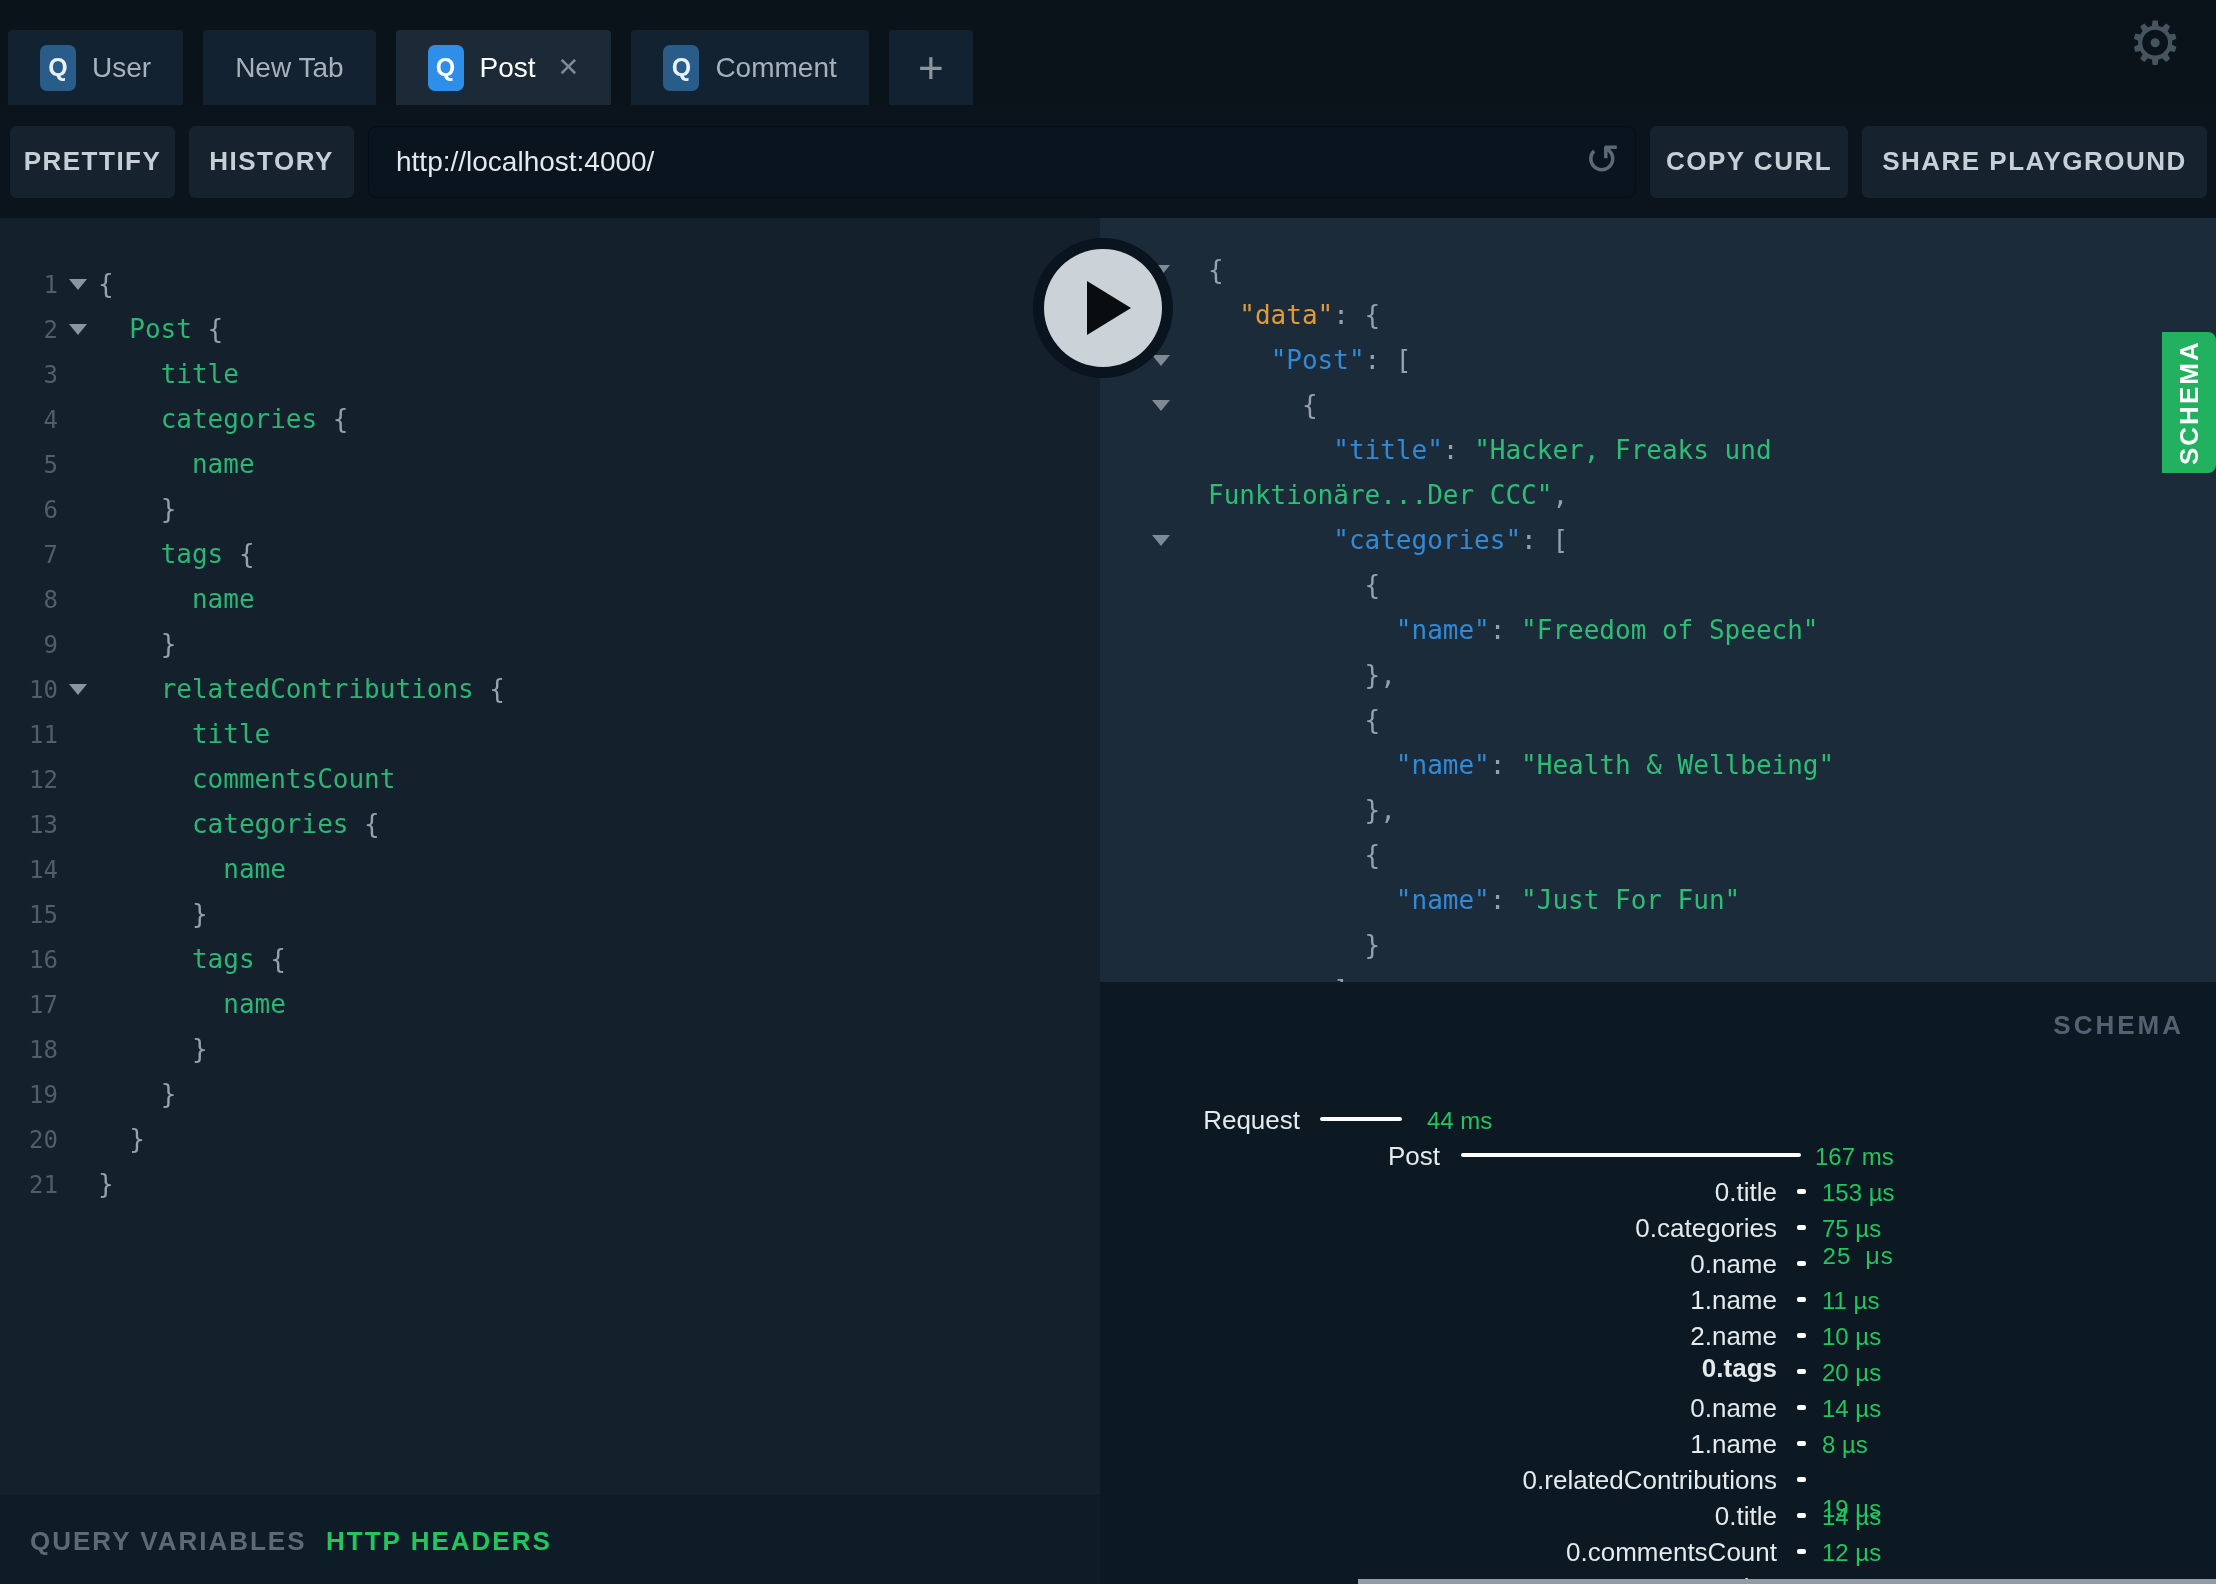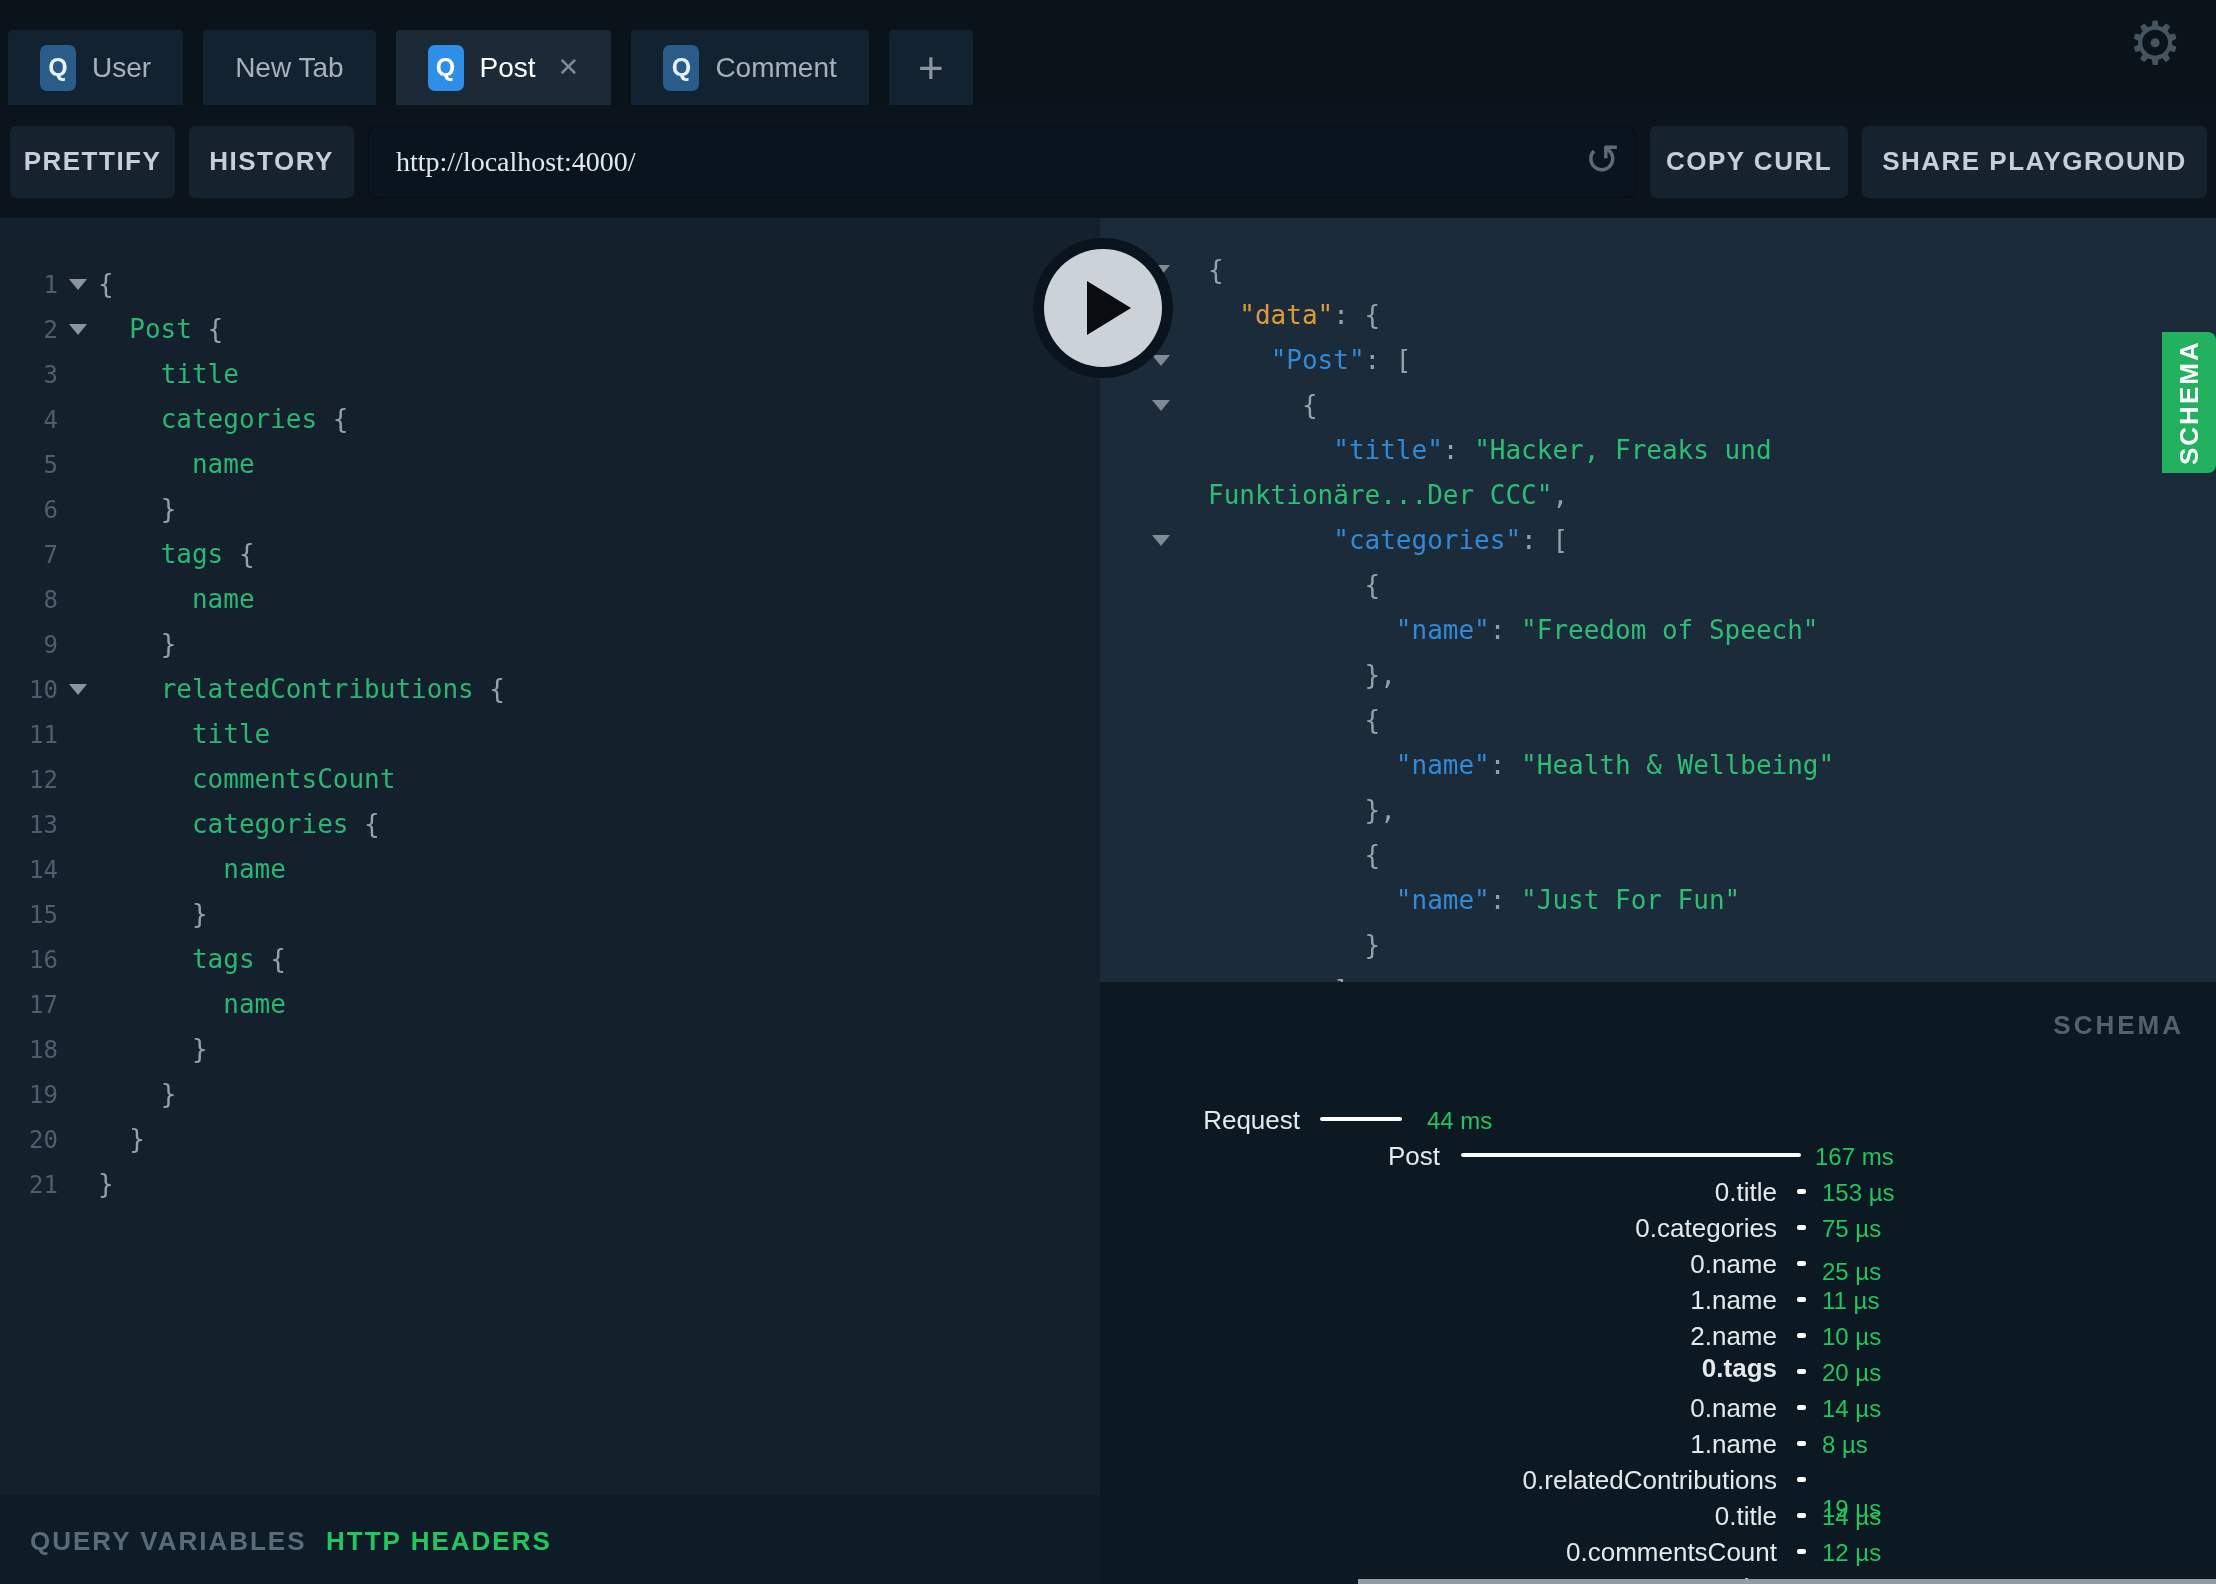--- a/index.html
+++ b/index.html
@@ -25,21 +25,21 @@
   
   .toolbar{position:absolute;left:0;top:105px;width:2216px;height:113px;display:flex;
            align-items:center;padding-left:10px;box-sizing:border-box;gap:14px;}
   .tbtn{height:72px;border-radius:6px;background:#16222e;color:#c6cfd6;font-size:26px;
         font-weight:600;letter-spacing:1.5px;display:flex;align-items:center;justify-content:center;
         cursor:pointer;flex:0 0 auto;}
   .tbtn.w165{width:165px;}  .tbtn.w198{width:198px;}  .tbtn.w345{width:345px;}
   .urlbar{position:relative;height:72px;width:1268px;flex:0 0 auto;background:#0a141f;
           border-radius:9px;box-shadow:inset 0 0 0 1px #070e16;display:flex;align-items:center;}
   .urlbar input{background:transparent;border:none;outline:none;color:#e2e8ec;font-size:28px;
-          font-family:Liberation Serif, serif;padding:0 0 0 28px;width:1180px;}
+          font-family:Liberation Sans, sans-serif;padding:0 0 0 28px;width:1180px;}
   .refresh{position:absolute;right:16px;top:50%;transform:translateY(-54%);color:#5d6a75;
            font-size:42px;cursor:pointer;line-height:1;}
   
   .editor-pane{position:absolute;left:0;top:218px;width:1100px;height:1277px;background:#14212d;
                overflow:hidden;padding-top:44px;box-sizing:border-box;}
   .eline{display:flex;height:45px;align-items:center;}
   .lnum{width:58px;text-align:right;color:#4e5e6a;font-size:24px;
         font-family:"DejaVu Sans Mono",monospace;flex:0 0 auto;}
   .foldslot{width:40px;display:flex;justify-content:center;align-items:center;flex:0 0 auto;}
   .tri{width:0;height:0;border-left:9px solid transparent;border-right:9px solid transparent;
@@ -339,21 +339,21 @@
       <span class="tbar" style="left: 361px; top: 171px; width: 340px; height: 4px;"></span>
       <span class="ttime" style="left: 715px; top: 161px;">167 ms</span>
       <span class="tlabel" style="right: 439px; top: 195px;">0.title</span>
       <span class="tbar" style="left: 697px; top: 207px; width: 9px; height: 5px;"></span>
       <span class="ttime" style="left: 722px; top: 197px;">153 µs</span>
       <span class="tlabel" style="right: 439px; top: 231px;">0.categories</span>
       <span class="tbar" style="left: 697px; top: 243px; width: 9px; height: 5px;"></span>
       <span class="ttime" style="left: 722px; top: 233px;">75 µs</span>
       <span class="tlabel" style="right: 439px; top: 267px;">0.name</span>
       <span class="tbar" style="left: 697px; top: 279px; width: 9px; height: 5px;"></span>
-      <span class="ttime" style="left: 722px; top: 276px;">25 µs</span>
+      <span class="ttime" style="left: 722px; top: 262px; font-family: Liberation Mono, monospace;">25 µs</span>
       <span class="tlabel" style="right: 439px; top: 303px;">1.name</span>
       <span class="tbar" style="left: 697px; top: 315px; width: 9px; height: 5px;"></span>
       <span class="ttime" style="left: 722px; top: 305px;">11 µs</span>
       <span class="tlabel" style="right: 439px; top: 339px;">2.name</span>
       <span class="tbar" style="left: 697px; top: 351px; width: 9px; height: 5px;"></span>
       <span class="ttime" style="left: 722px; top: 341px;">10 µs</span>
       <span class="tlabel" style="right: 439px; top: 371px; font-weight: bold;">0.tags</span>
       <span class="tbar" style="left: 697px; top: 387px; width: 9px; height: 5px;"></span>
       <span class="ttime" style="left: 722px; top: 377px;">20 µs</span>
       <span class="tlabel" style="right: 439px; top: 411px;">0.name</span>

